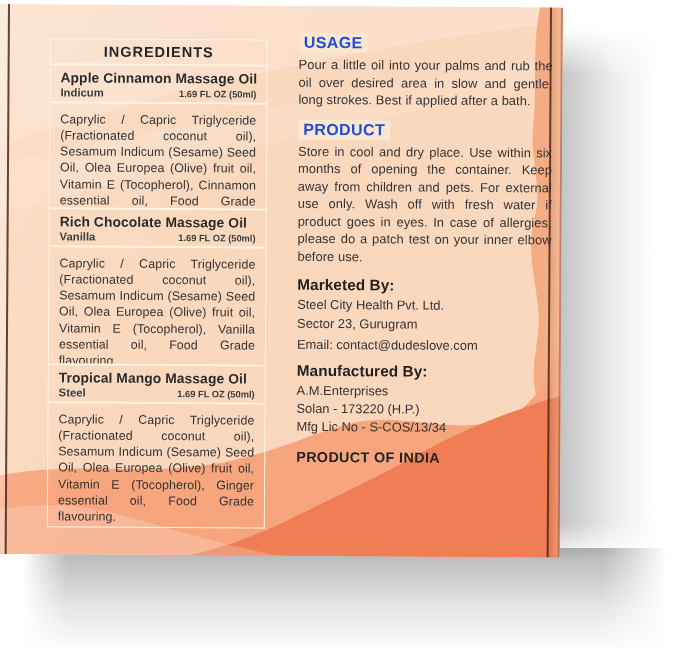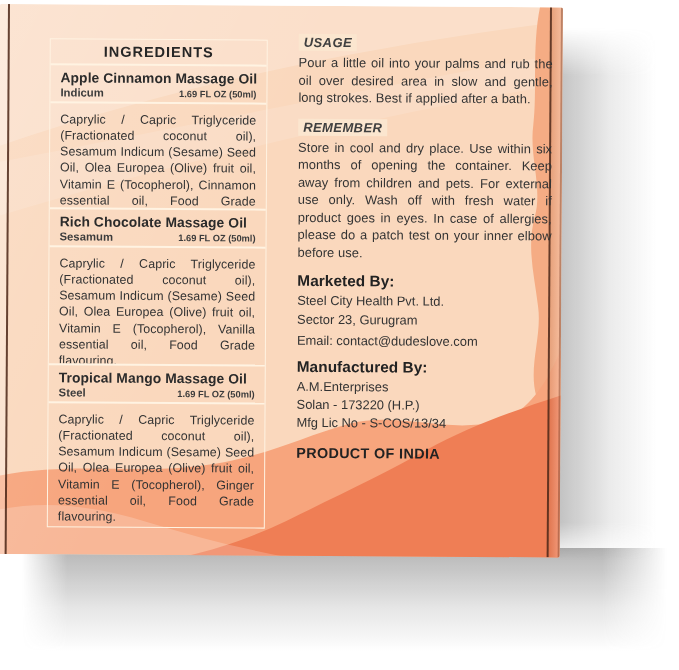--- a/index.html
+++ b/index.html
@@ -64,21 +64,21 @@
   .psize{font-size:9.3px;font-weight:600;color:#3c3c3c;}
   .prow.para{padding:8px 10px 6px 10px;font-size:12.4px;line-height:1.3;
     font-weight:500;color:var(--text-dark);text-align:justify;letter-spacing:0.1px;}
   .prow.para.h1{height:106px;}
   .prow.para.h2{height:118px;}
   .prow.para.h3{flex:1;}
 
   
   .info{position:absolute;left:299px;top:27px;width:254px;}
   .sec-hdr{display:inline-block;background:var(--highlight);padding:1px 5px;
-    font-size:13px;font-weight:700;color:#404040;letter-spacing:0.4px;margin-bottom:3px;font-style:italic;}
+    font-size:16px;font-weight:700;color:#1d4ed8;letter-spacing:0.4px;margin-bottom:3px;}
   .sec-body{font-size:12.9px;line-height:1.36;color:#343434;text-align:justify;
     font-weight:500;letter-spacing:0.05px;margin-bottom:11px;}
   .blk-title{font-size:15.3px;font-weight:700;color:#222;margin:8px 0 2px 0;letter-spacing:0.1px;}
   .blk-line{font-size:12.9px;line-height:1.4;color:#333;font-weight:500;}
   .blk-line.email{margin-top:3px;}
   .origin{font-size:14.3px;font-weight:700;color:#222;margin-top:13px;letter-spacing:0.4px;}
 </style>
 </head>
 <body>
 
@@ -118,21 +118,21 @@
         <div class="pmeta">
           <span class="pvariant">Indicum</span>
           <span class="psize">1.69 FL OZ (50ml)</span>
         </div>
       </div>
       <div class="prow para h1">Caprylic / Capric Triglyceride (Fractionated coconut oil), Sesamum Indicum (Sesame) Seed Oil, Olea Europea (Olive) fruit oil, Vitamin E (Tocopherol), Cinnamon essential oil, Food Grade flavouring.</div>
 
       <div class="prow title">
         <div class="pname">Rich Chocolate Massage Oil</div>
         <div class="pmeta">
-          <span class="pvariant">Sesamum</span>
+          <span class="pvariant">Vanilla</span>
           <span class="psize">1.69 FL OZ (50ml)</span>
         </div>
       </div>
       <div class="prow para h2">Caprylic / Capric Triglyceride (Fractionated coconut oil), Sesamum Indicum (Sesame) Seed Oil, Olea Europea (Olive) fruit oil, Vitamin E (Tocopherol), Vanilla essential oil, Food Grade flavouring.</div>
 
       <div class="prow title">
         <div class="pname">Tropical Mango Massage Oil</div>
         <div class="pmeta">
           <span class="pvariant">Steel</span>
           <span class="psize">1.69 FL OZ (50ml)</span>
@@ -141,21 +141,21 @@
       <div class="prow para h3">Caprylic / Capric Triglyceride (Fractionated coconut oil), Sesamum Indicum (Sesame) Seed Oil, Olea Europea (Olive) fruit oil, Vitamin E (Tocopherol), Ginger essential oil, Food Grade flavouring.</div>
     </div>
 
     <div class="info">
       <div>
         <span class="sec-hdr">USAGE</span>
         <div class="sec-body">Pour a little oil into your palms and rub the oil over desired area in slow and gentle, long strokes. Best if applied after a bath.</div>
       </div>
 
       <div>
-        <span class="sec-hdr">REMEMBER</span>
+        <span class="sec-hdr">PRODUCT</span>
         <div class="sec-body">Store in cool and dry place. Use within six months of opening the container. Keep away from children and pets. For external use only. Wash off with fresh water if product goes in eyes. In case of allergies, please do a patch test on your inner elbow before use.</div>
       </div>
 
       <div>
         <div class="blk-title">Marketed By:</div>
         <div class="blk-line">Steel City Health Pvt. Ltd.</div>
         <div class="blk-line">Sector 23, Gurugram</div>
         <div class="blk-line email">Email: contact@dudeslove.com</div>
       </div>
 

